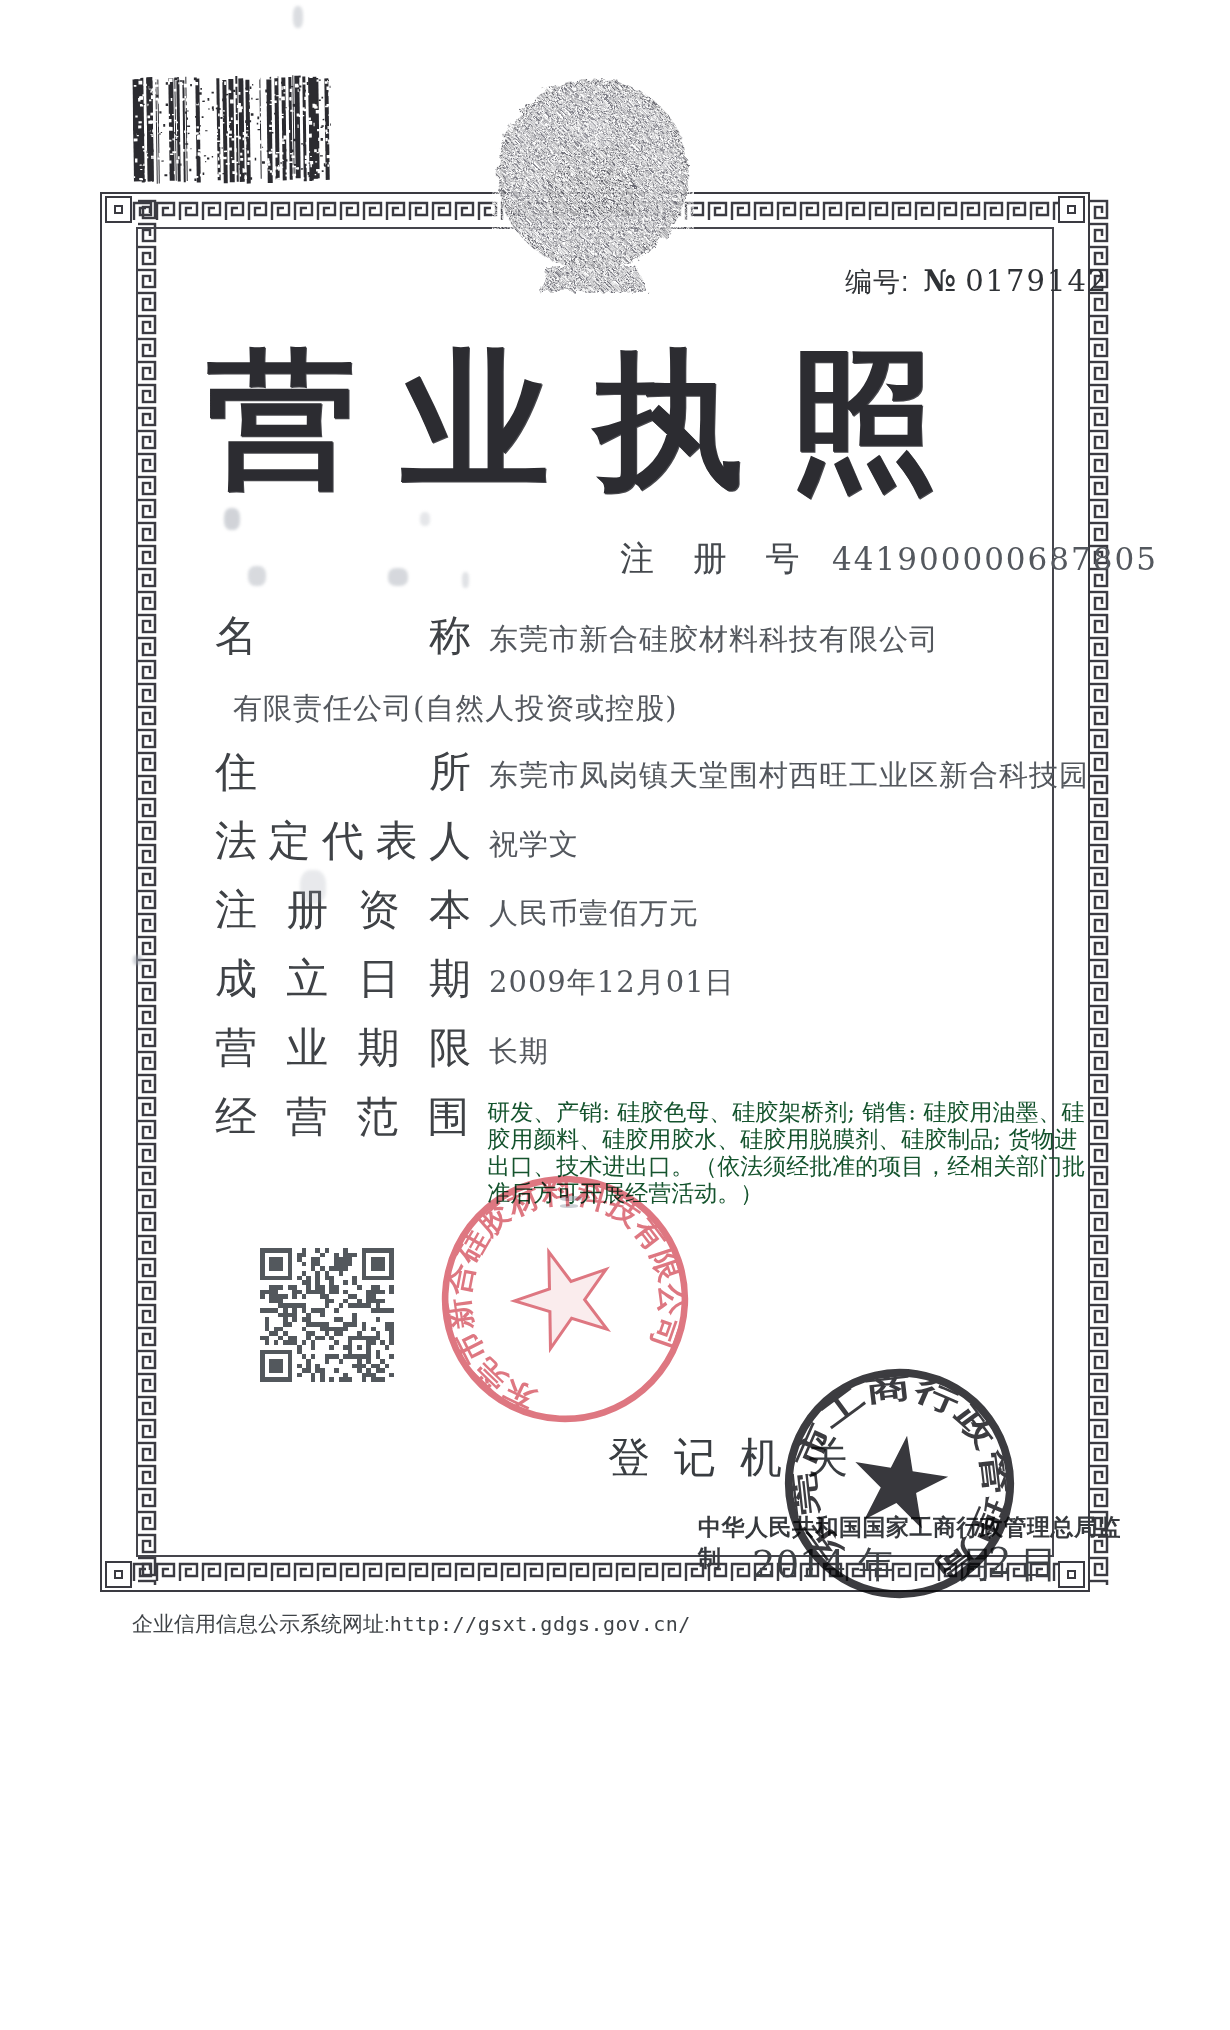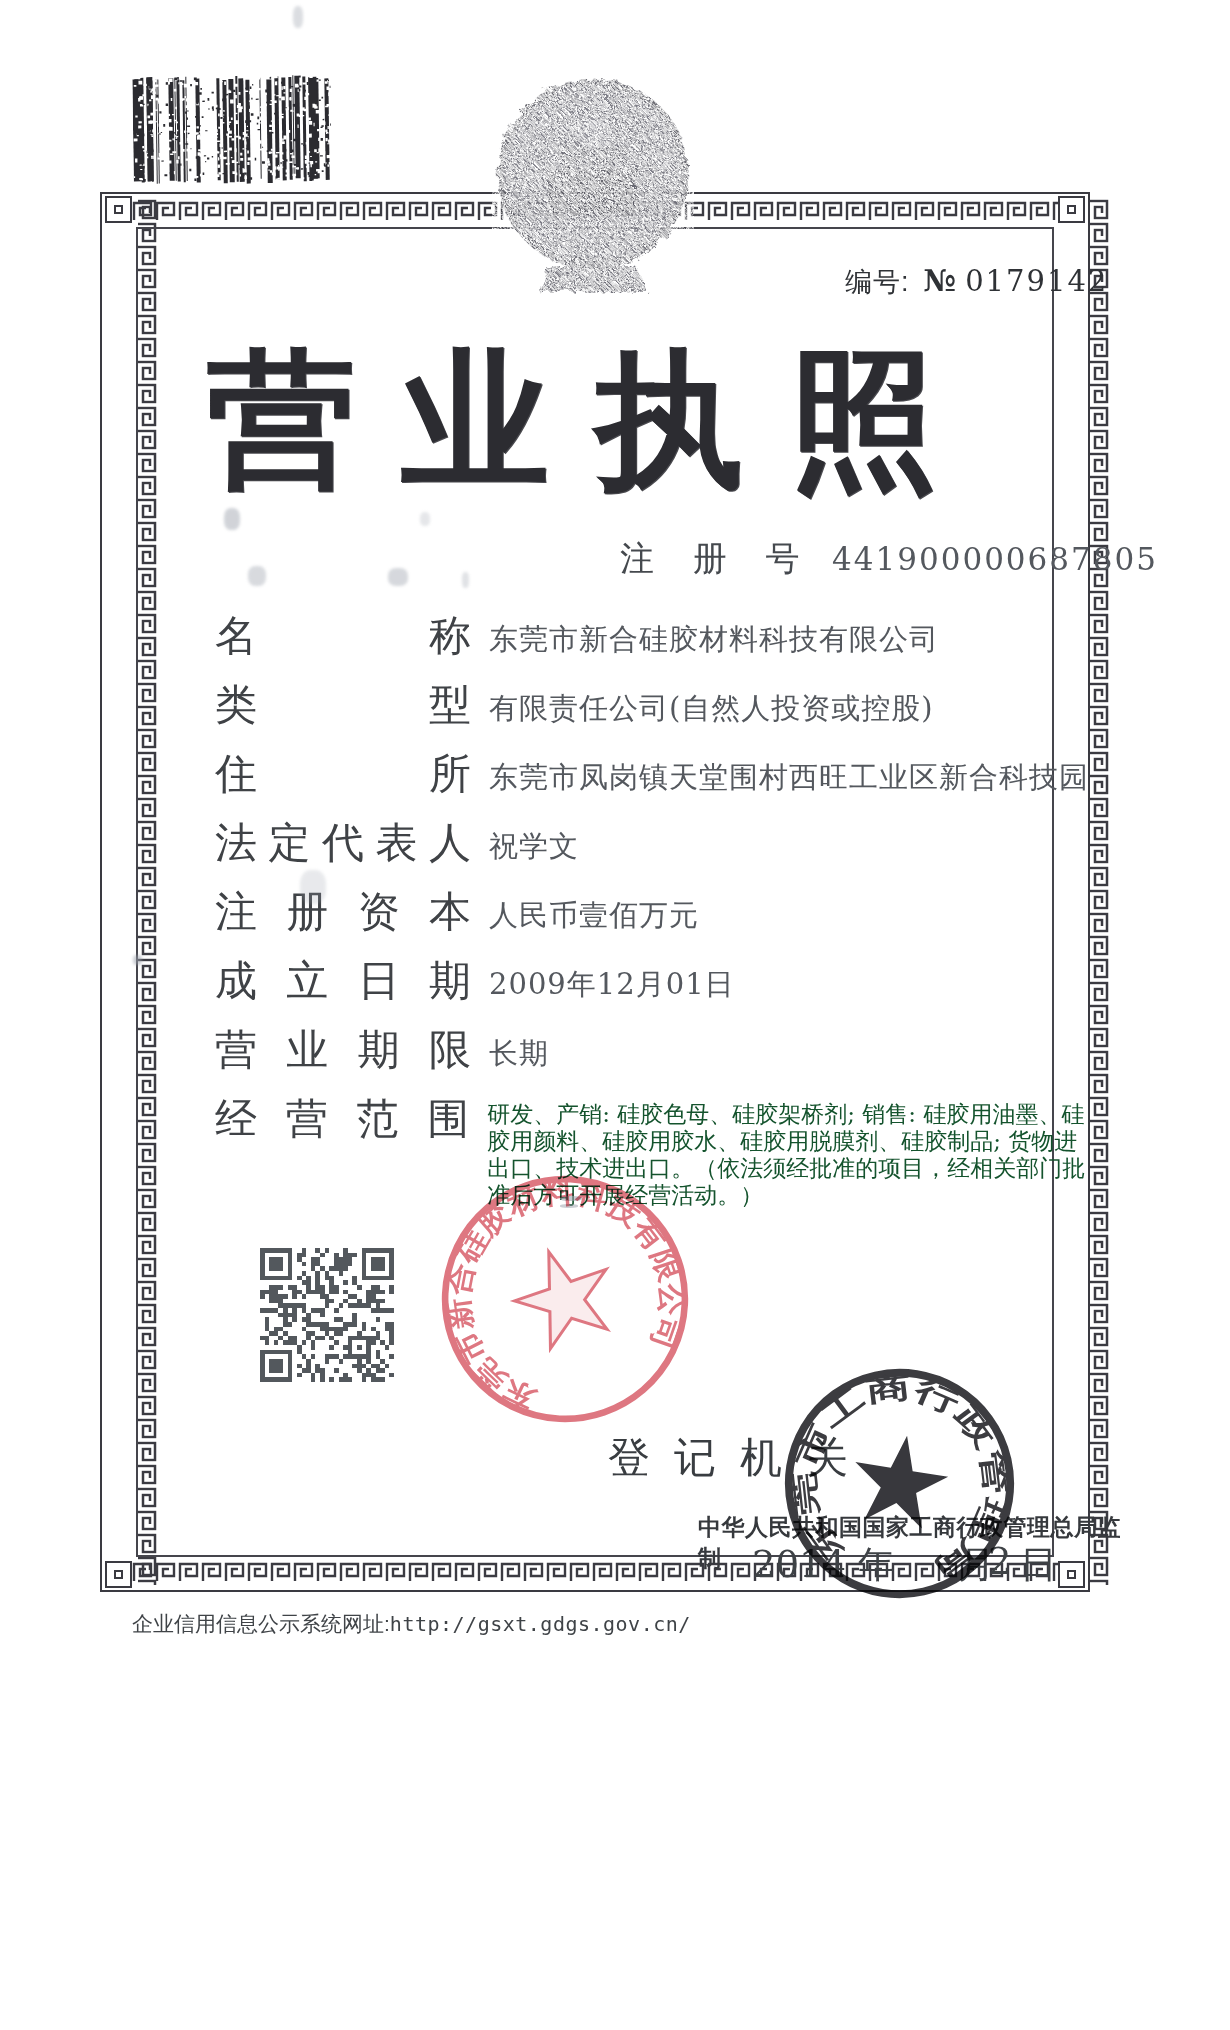--- a/index.html
+++ b/index.html
@@ -766,21 +766,20 @@
   <span class="reg-label">注 册 号</span>
   <span class="reg-num">441900000687805</span>
 </div>
 
 <div id="fields">
   <div class="frow">
     <div class="flabel">名称</div>
     <div class="fvalue">东莞市新合硅胶材料科技有限公司</div>
   </div>
   <div class="frow">
-    <div class="flabel">类型</div>
     <div class="fvalue">有限责任公司(自然人投资或控股)</div>
   </div>
   <div class="frow">
     <div class="flabel">住所</div>
     <div class="fvalue">东莞市凤岗镇天堂围村西旺工业区新合科技园</div>
   </div>
   <div class="frow">
     <div class="flabel">法定代表人</div>
     <div class="fvalue">祝学文</div>
   </div>

